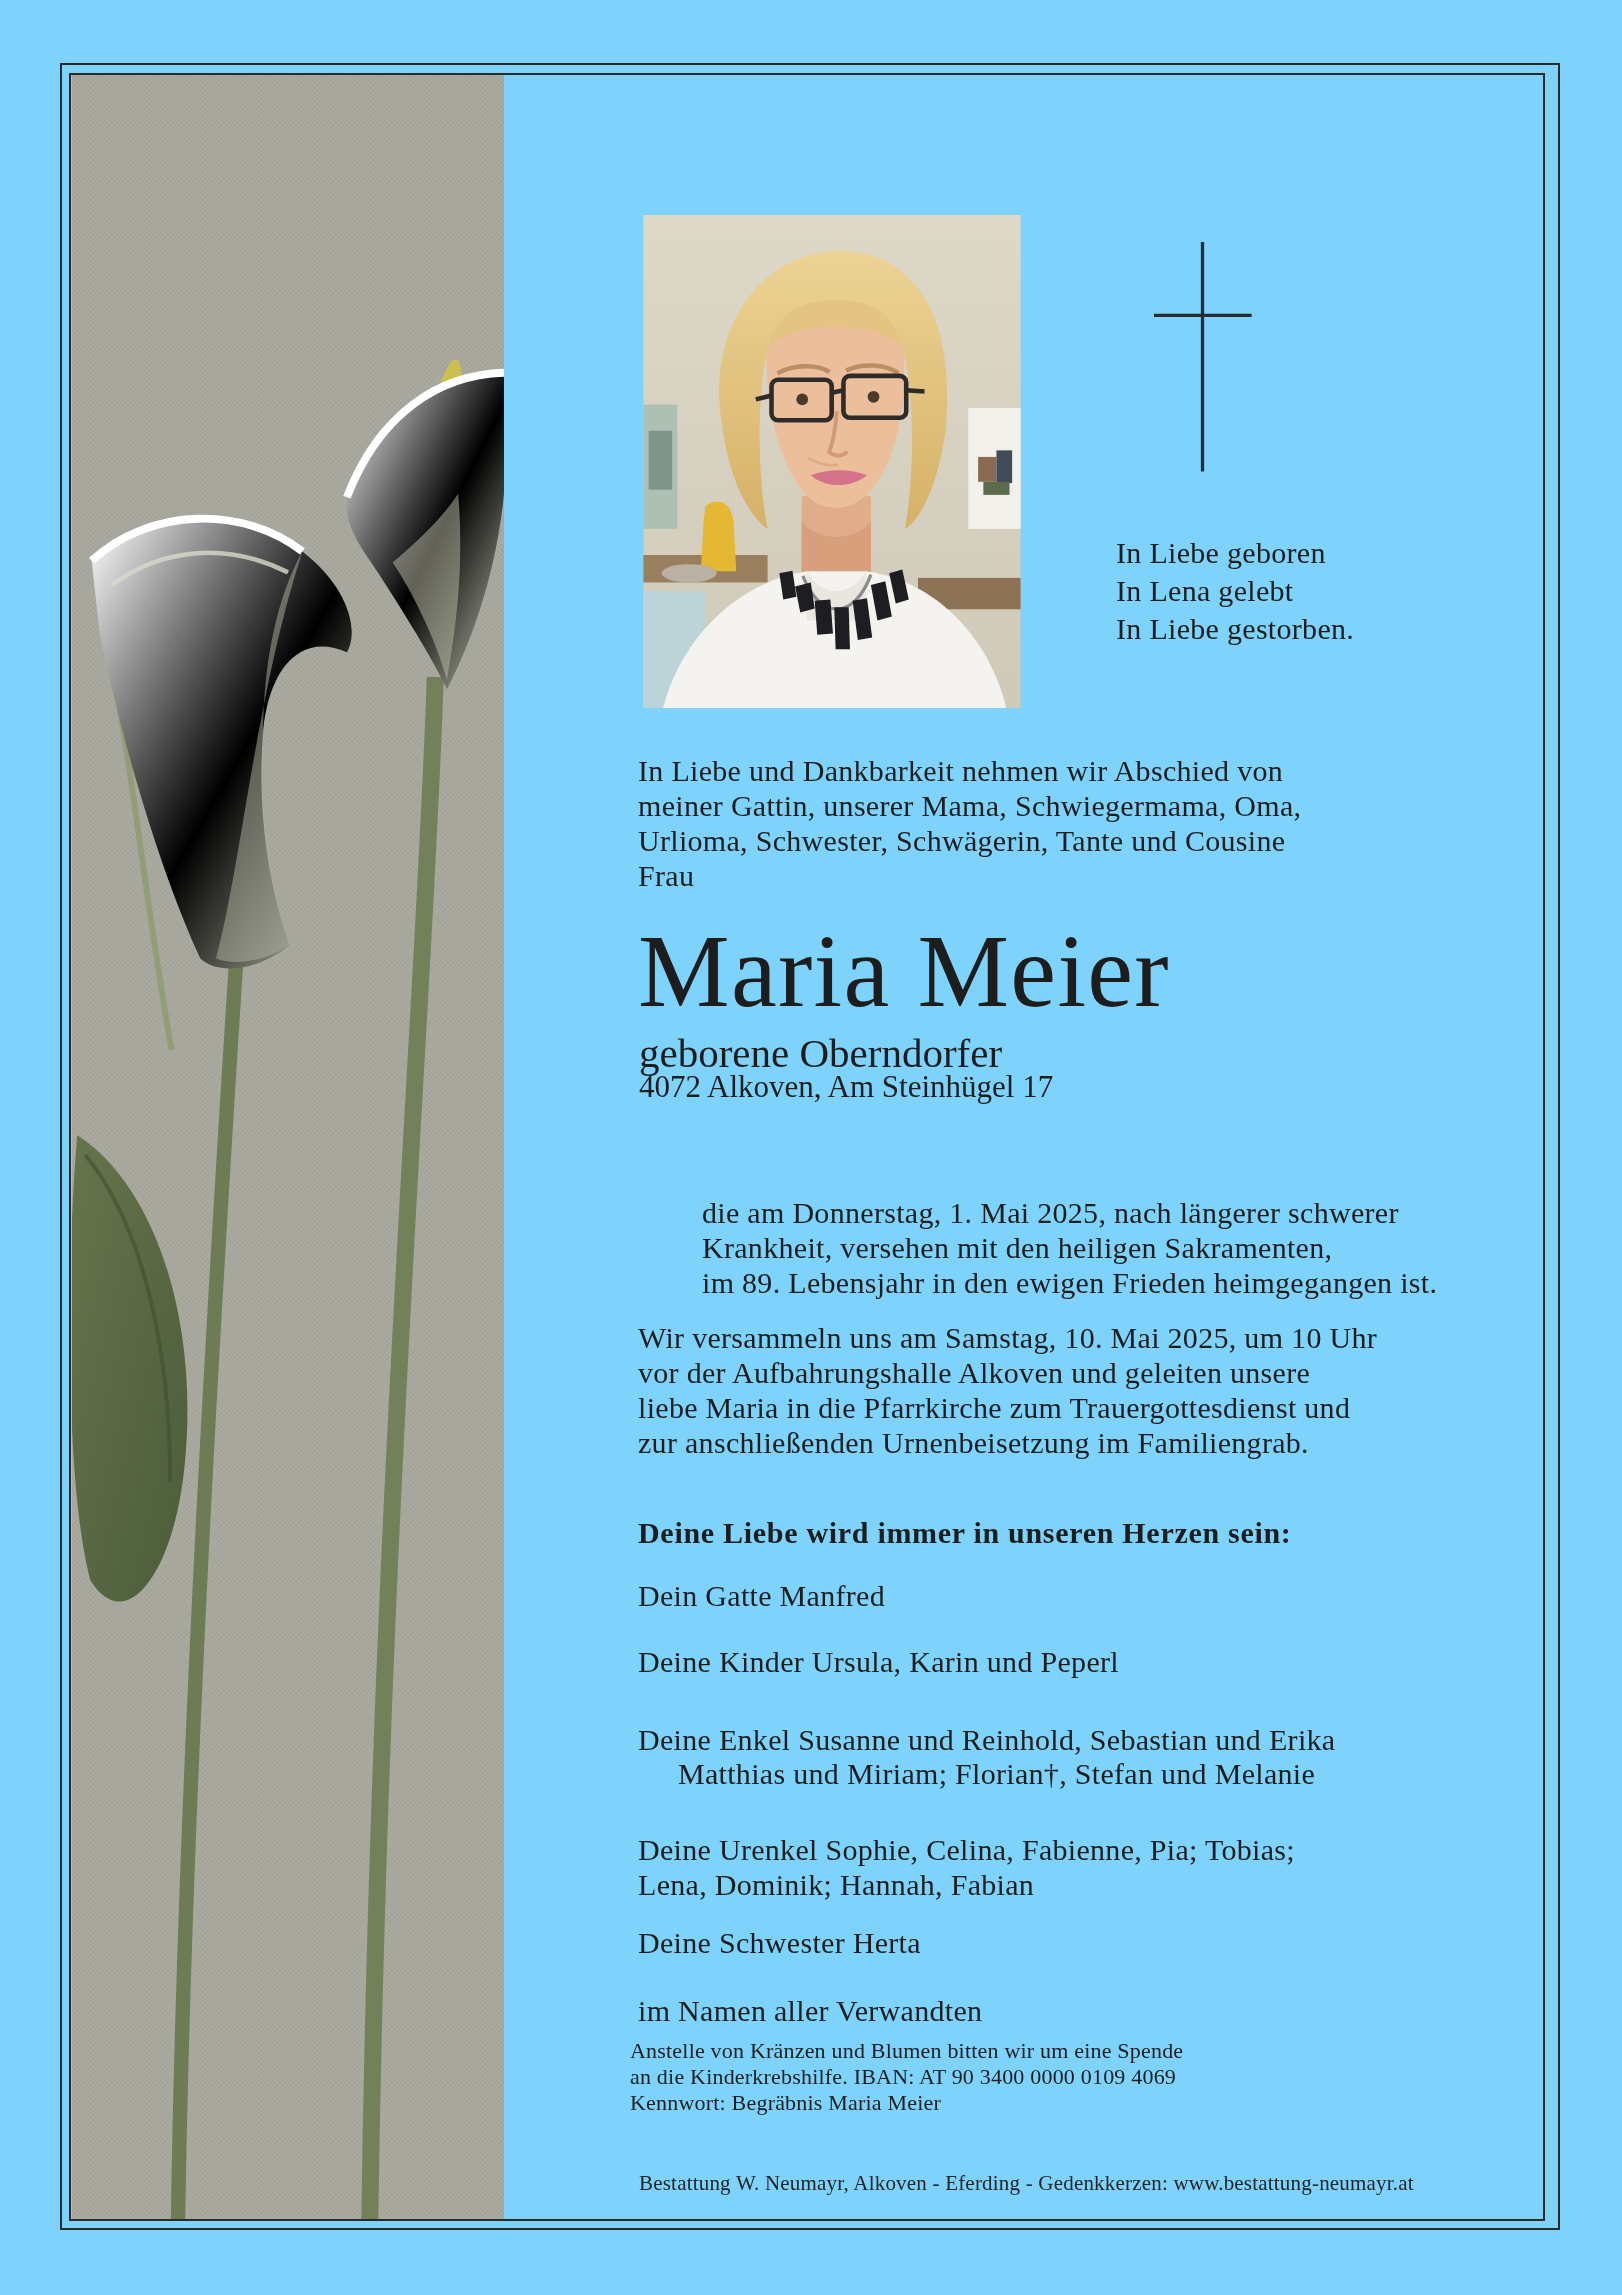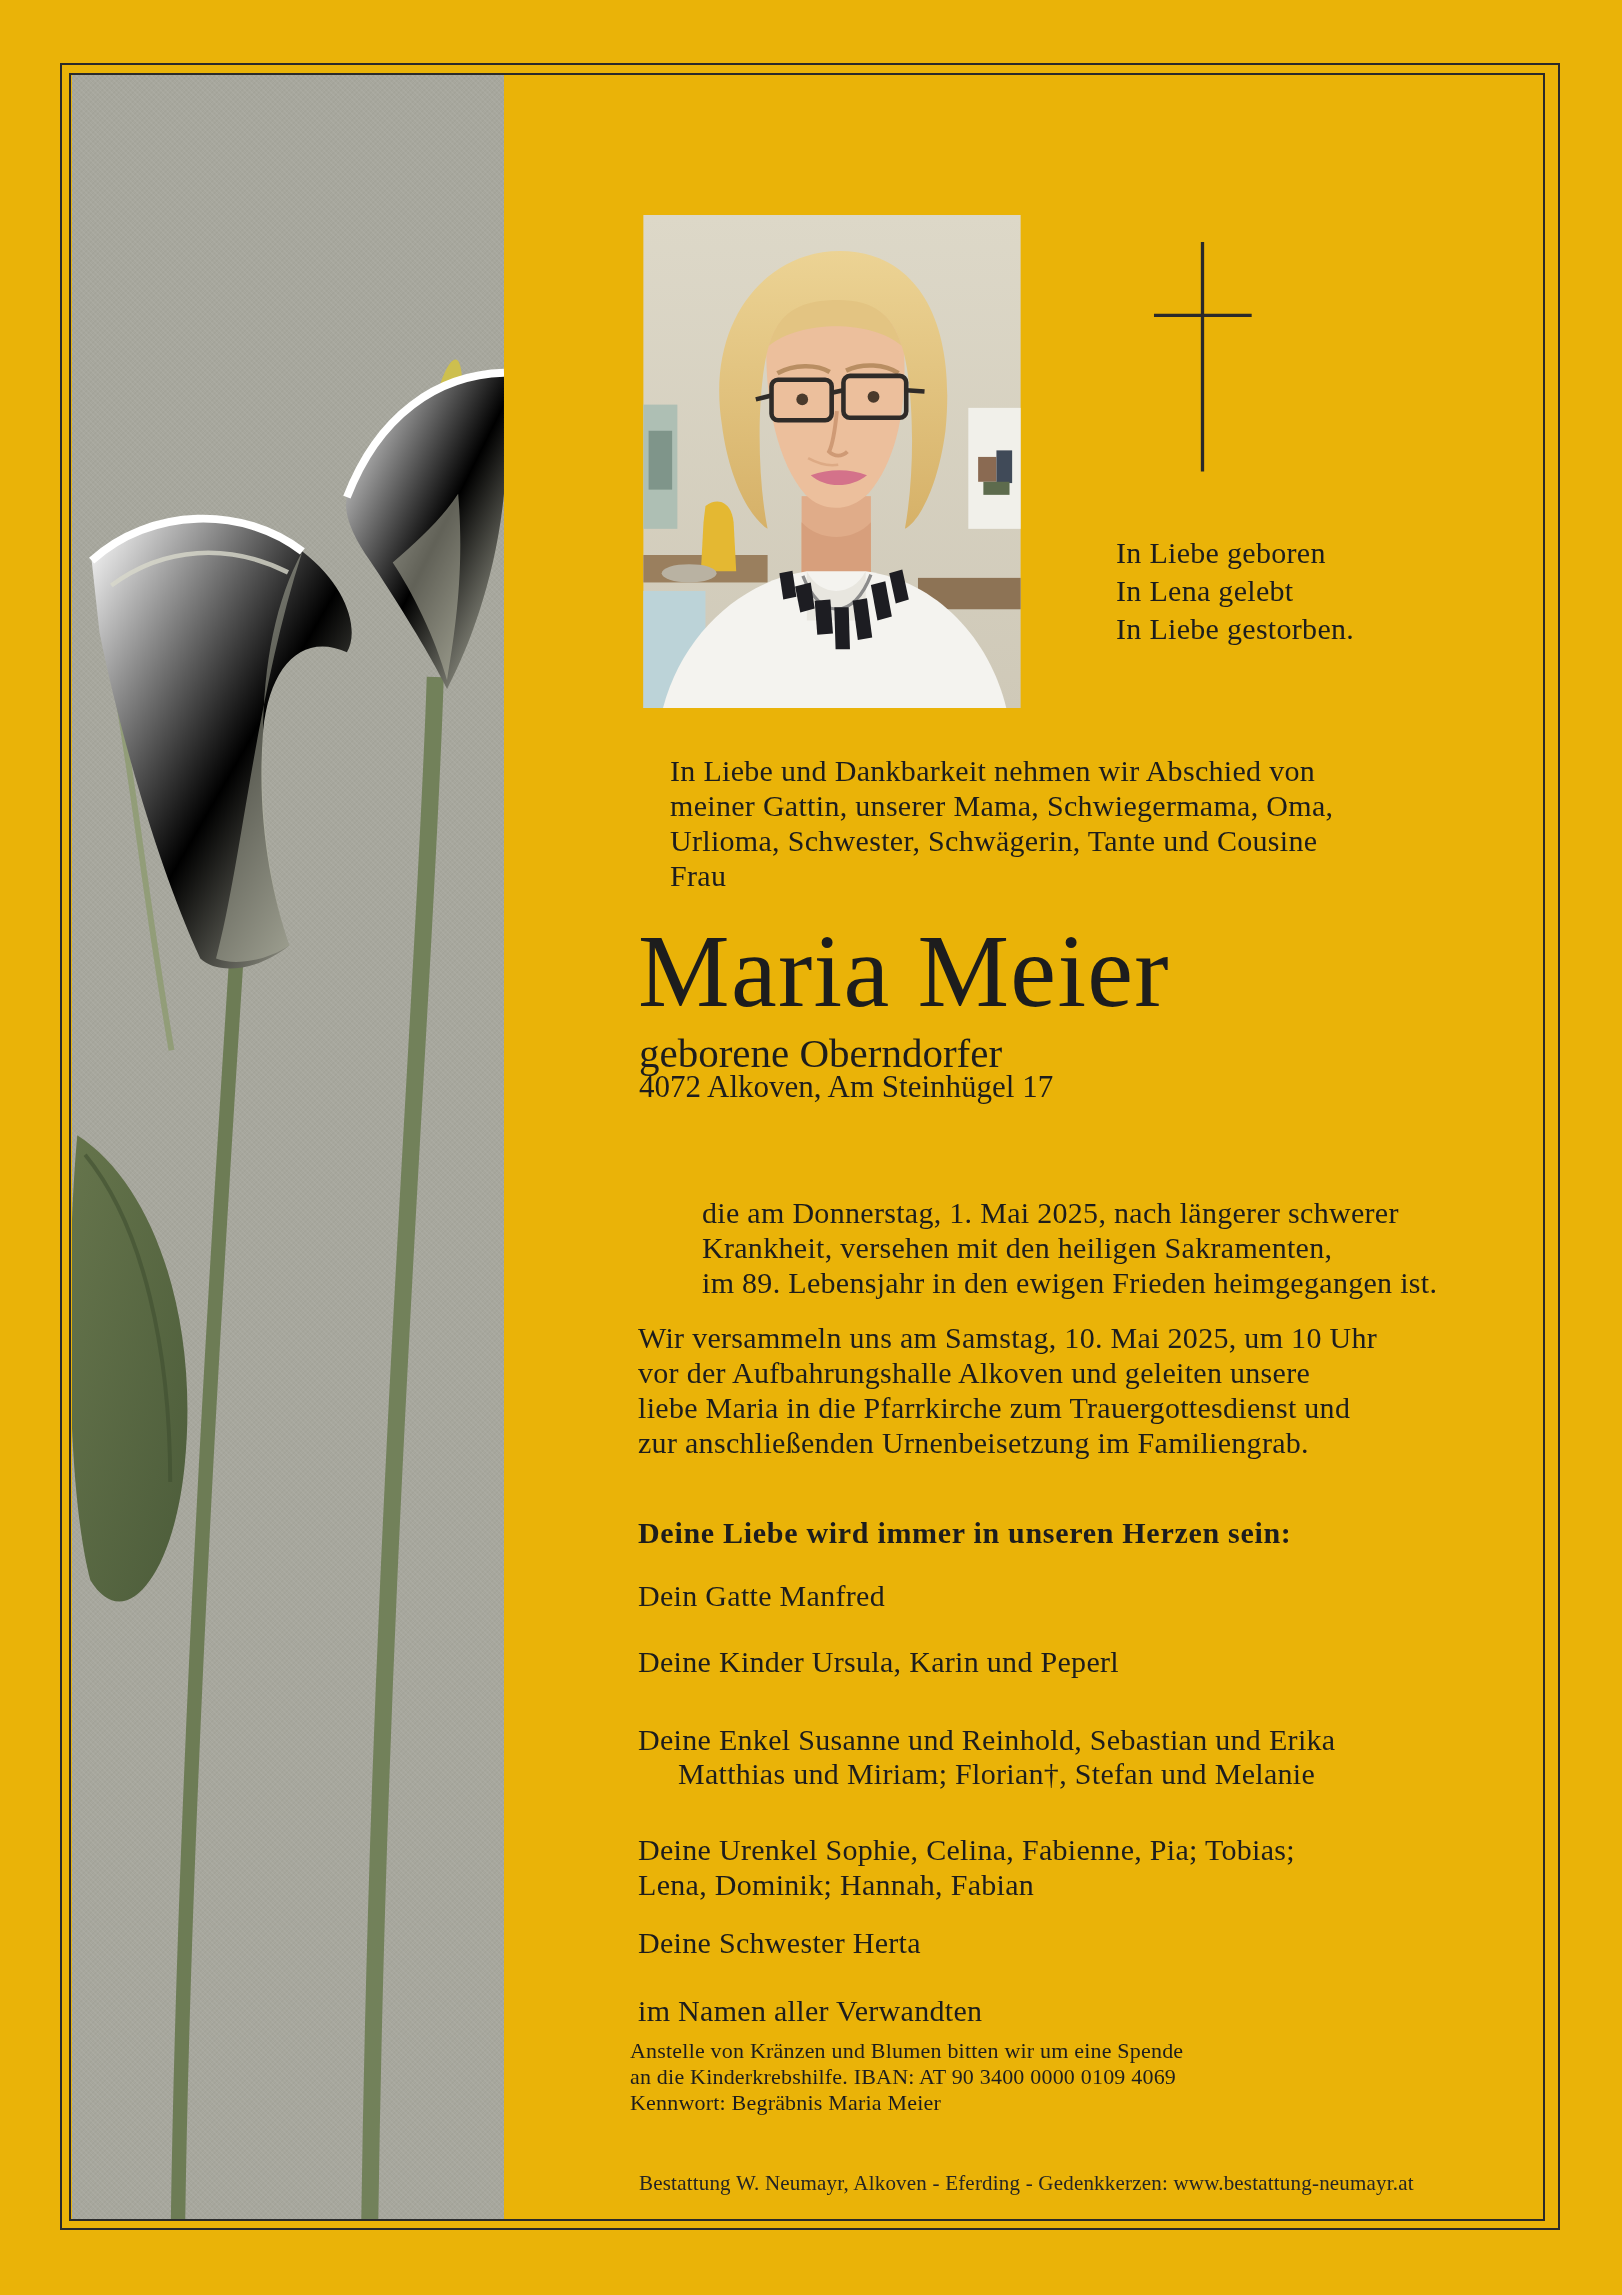--- a/index.html
+++ b/index.html
@@ -1,36 +1,36 @@
 <!DOCTYPE html>
 <html style="font-size:10.5px"><head>
 <meta charset="utf-8">
 <style>
   html,body{margin:0;padding:0;background:#ffffff;}
-  .page{position:relative;width:1622px;height:2295px;background:#eab308;overflow:hidden;
+  .page{position:relative;width:1622px;height:2295px;background:#7dd3fc;overflow:hidden;
         font-family:"Liberation Serif","DejaVu Serif",serif;color:#1d1d1d;}
   
   .frame-outer{position:absolute;left:60px;top:63px;width:1500px;height:2167px;
       border:2.6px solid #2a2a2a;box-sizing:border-box;}
   .frame-inner{position:absolute;left:69px;top:73px;width:1476px;height:2148px;
       border:2.6px solid #2a2a2a;box-sizing:border-box;}
   
   .lily-panel{position:absolute;left:72px;top:75px;width:432px;height:2144px;
       background-color:#a7a79d;
       background-image:repeating-linear-gradient(45deg,rgba(255,255,255,.05) 0 1.3px,rgba(0,0,0,0) 1.3px 3.3px),
                        repeating-linear-gradient(-45deg,rgba(90,90,80,.05) 0 1.3px,rgba(0,0,0,0) 1.3px 3.3px);}
   .lily-panel svg{position:absolute;left:0;top:0;}
   
   .photo{position:absolute;left:643px;top:215px;width:378px;height:493px;overflow:hidden;}
   
   .cross{position:absolute;left:1150px;top:238px;width:105px;height:236px;}
   
   .tblock{position:absolute;white-space:nowrap;font-size:30px;line-height:35px;letter-spacing:0.3px;}
   .memorial{left:1116px;top:534px;line-height:38px;}
-  .intro{left:638px;top:753px;margin-left:32px;}
+  .intro{left:638px;top:753px;}
   .name{position:absolute;left:638px;top:912px;font-size:103px;line-height:119px;
         letter-spacing:1.3px;white-space:nowrap;}
   .maiden{position:absolute;left:639px;top:1030px;font-size:41px;line-height:46px;white-space:nowrap;}
   .address{position:absolute;left:639px;top:1069px;font-size:31px;line-height:36px;white-space:nowrap;}
   .death{left:656px;top:1195px;margin-left:46px;}
   .funeral{left:638px;top:1320px;}
   .heading{left:638px;top:1515px;font-weight:bold;letter-spacing:0.7px;}
   .mline{position:absolute;left:638px;white-space:nowrap;font-size:30px;line-height:35px;letter-spacing:0.3px;}
   .m0{top:1578px;} .m1{top:1644px;} .m2{top:1722px;} .m3{top:1756px;margin-left:40px;}
   .m4{top:1832px;} .m5{top:1867px;} .m6{top:1925px;} .m7{top:1993px;}

